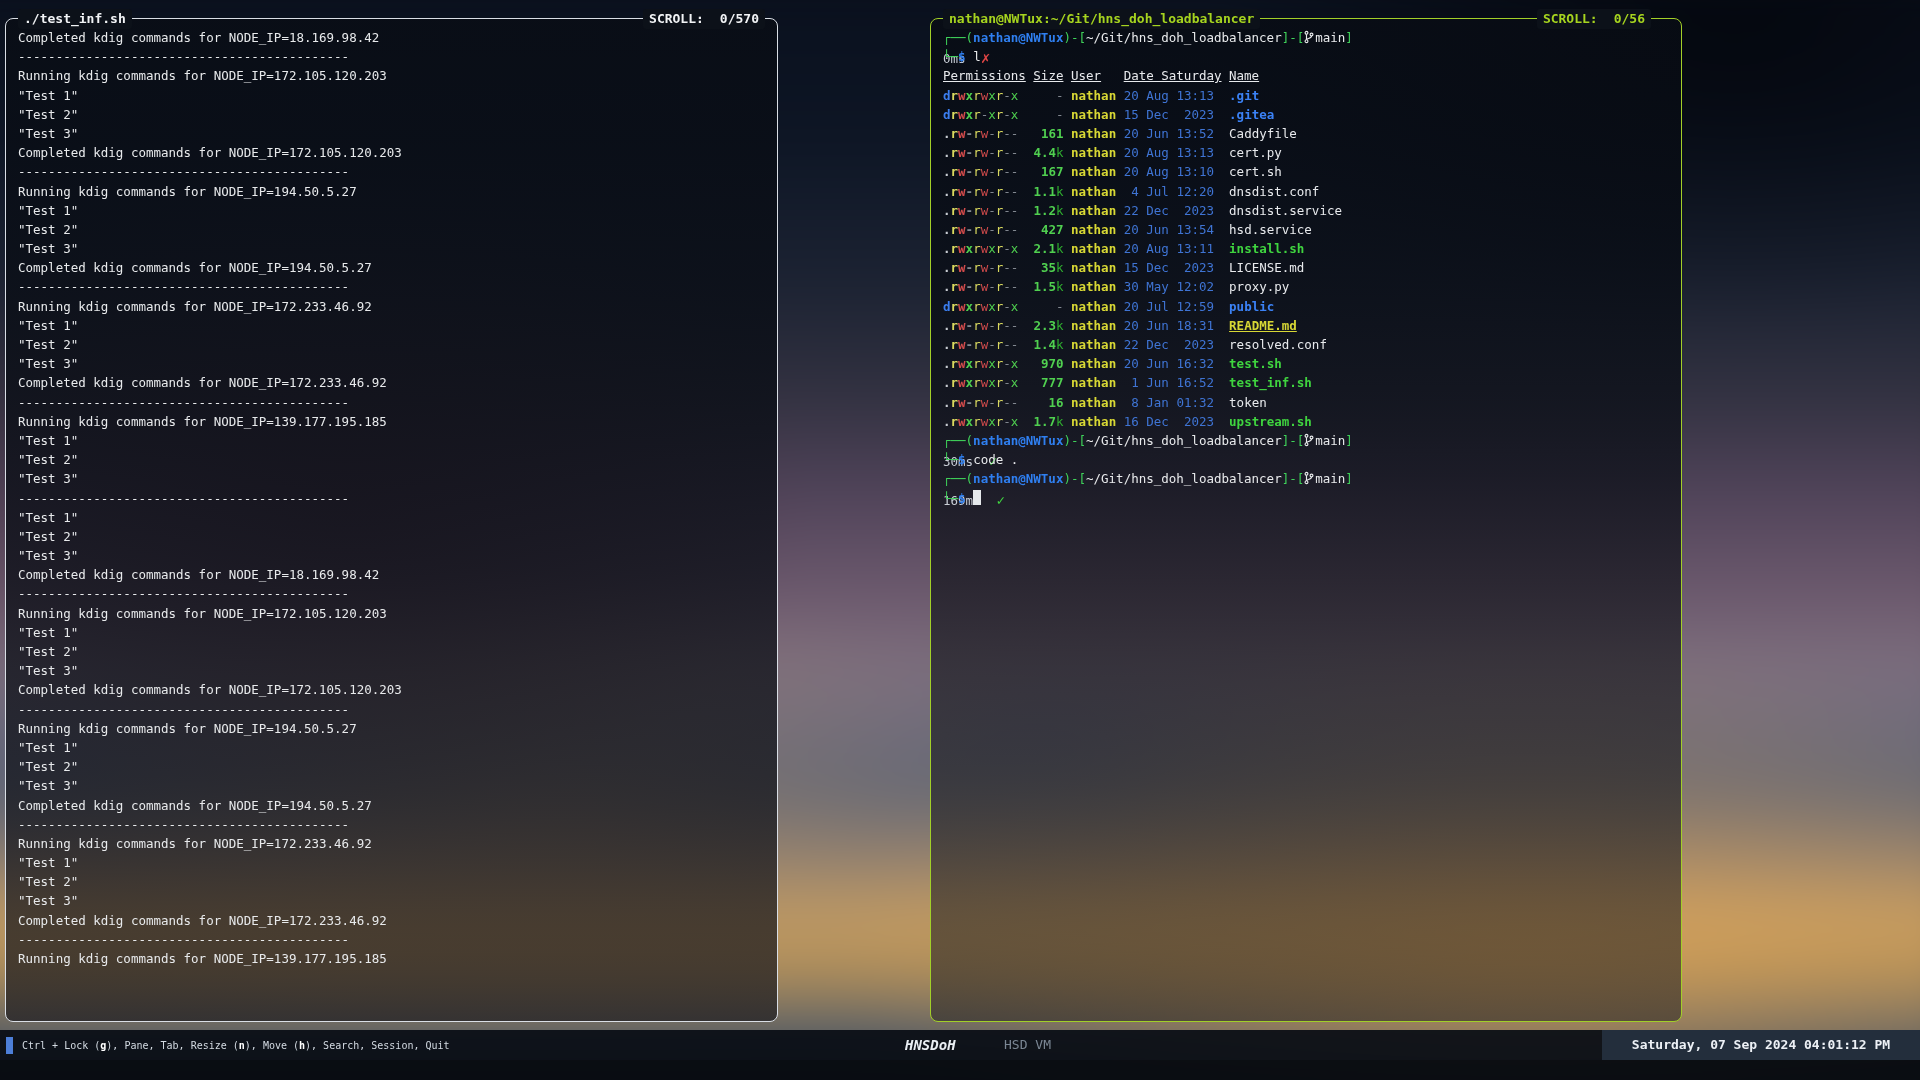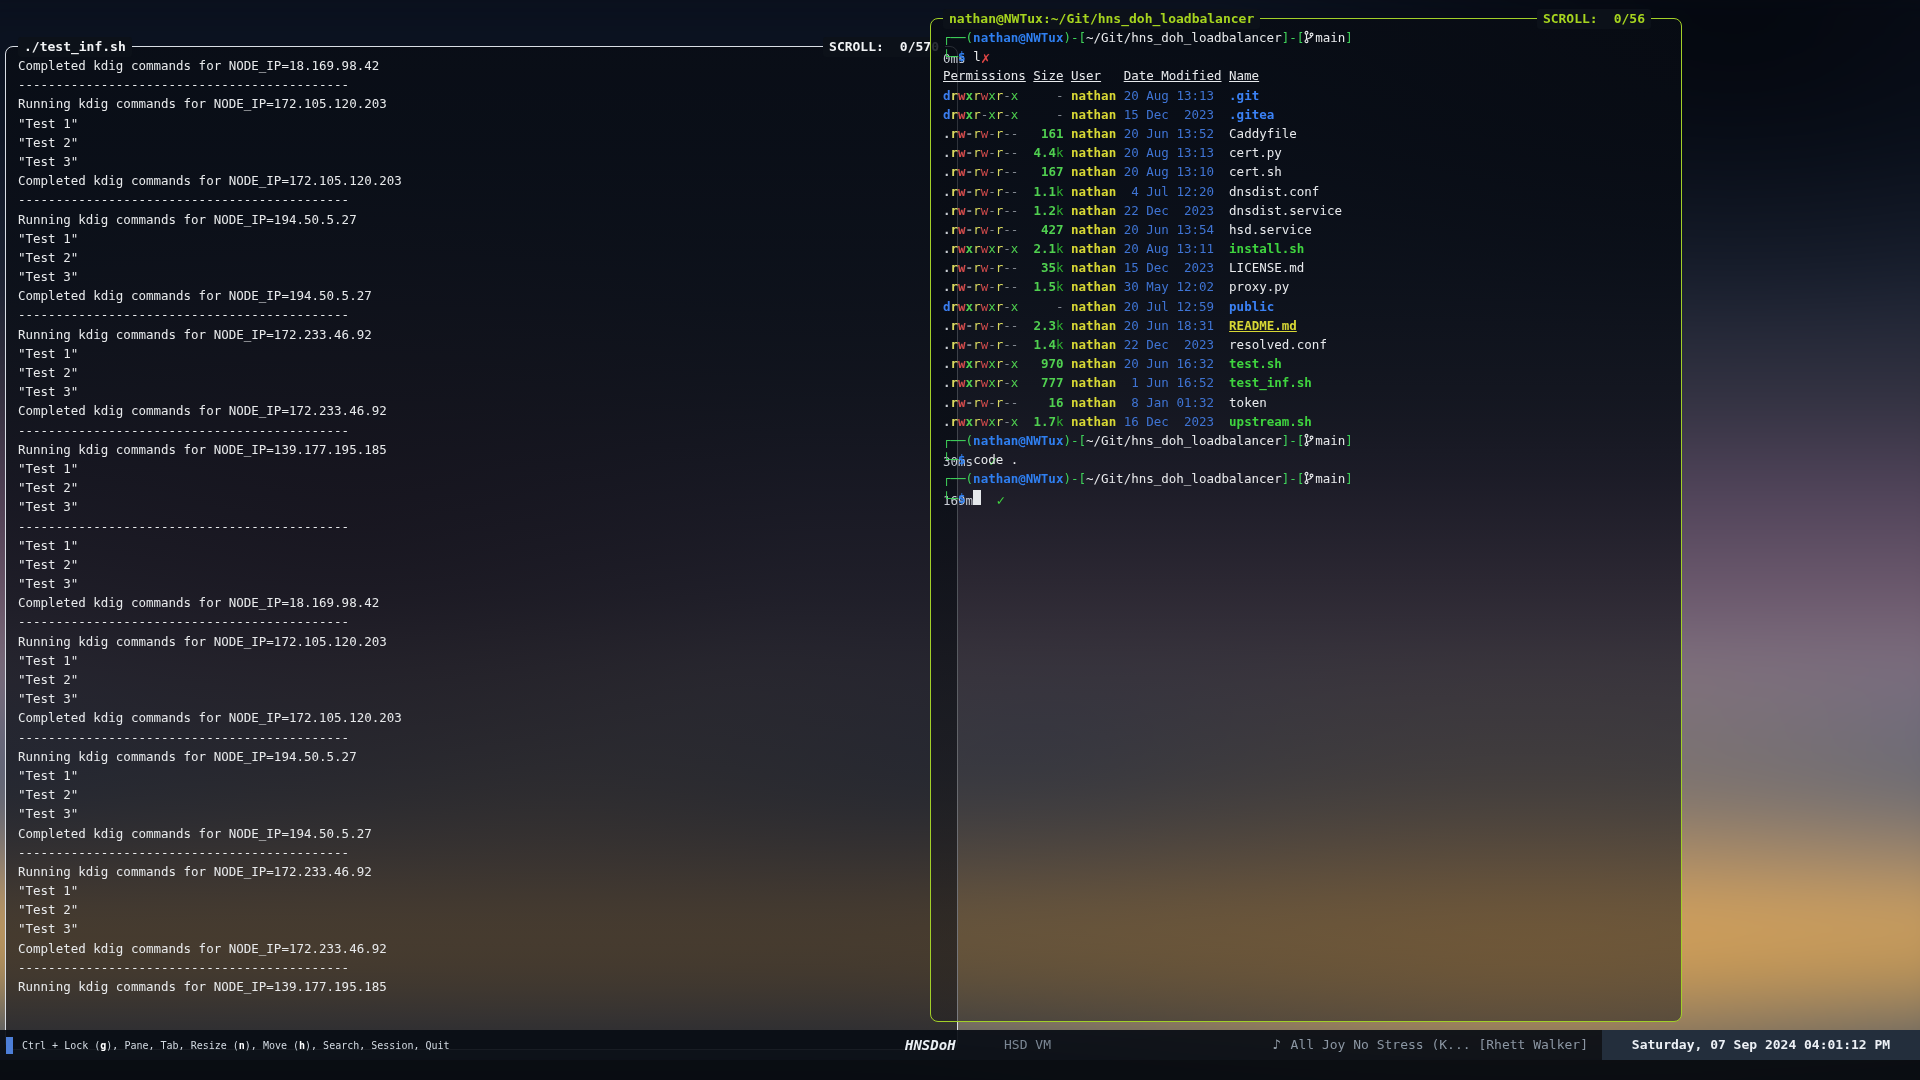--- a/index.html
+++ b/index.html
@@ -9,22 +9,22 @@
     background:
       radial-gradient(620px 430px at 20% 46%, rgba(66,36,48,.55), transparent 70%),
       radial-gradient(720px 400px at 88% 6%, rgba(2,4,9,.75), transparent 70%),
       radial-gradient(940px 430px at 78% 86%, rgba(233,168,82,.5), transparent 70%),
       radial-gradient(720px 320px at 30% 74%, rgba(190,150,100,.35), transparent 70%),
       linear-gradient(180deg,#0a101d 0%,#0d1524 14%,#1b2232 27%,#313140 37%,#51445a 46%,
         #6d5a6e 55%,#7d6f7f 61%,#68687b 67%,#5d6476 72%,#8d7e71 78%,#c39c63 83%,
         #ad8c58 88%,#4e5a6b 94%,#202c3b 100%);
     filter:blur(26px);transform:scale(1.06);}
   .pane{position:absolute;top:18px;height:1004px;border-radius:8px;box-sizing:border-box;}
-  .pane-left{left:5px;width:953px;border:1px solid #d9dee5;
-    background:linear-gradient(180deg,rgba(9,13,21,.85) 0%,rgba(10,14,22,.78) 55%,rgba(22,21,26,.66) 100%);margin-top:28px;}
+  .pane-left{left:5px;width:773px;border:1px solid #d9dee5;
+    background:linear-gradient(180deg,rgba(9,13,21,.85) 0%,rgba(10,14,22,.78) 55%,rgba(22,21,26,.66) 100%);}
   .pane-right{left:930px;width:752px;border:1px solid #a2cf28;
     background:linear-gradient(180deg,rgba(8,12,20,.85) 0%,rgba(9,13,21,.72) 45%,rgba(24,24,27,.58) 78%,rgba(32,30,31,.52) 100%);}
   .pane-title{position:absolute;top:-10px;left:12px;padding:0 6px;font-weight:bold;font-size:13px;
     line-height:20px;background:#0c1119;border-radius:3px;white-space:pre;}
   .pane-title.t-left{color:#f1f3f5;}
   .pane-title.t-right{color:#a6d41f;}
   .pane-scroll{position:absolute;top:-10px;padding:0 6px;font-weight:bold;font-size:13px;
     line-height:20px;background:#0c1119;border-radius:3px;white-space:pre;}
   .pane-scroll.s-left{right:12px;color:#f1f3f5;}
   .pane-scroll.s-right{right:30px;color:#a6d41f;}
@@ -141,21 +141,21 @@
                 <circle cx="3" cy="13" r="1.7"></circle>
                 <circle cx="9" cy="5" r="1.7"></circle>
                 <path d="M3 4.8 v6.4"></path>
                 <path d="M9 6.8 C9 10.2 3 9.4 3 11.4"></path>
               </g>
             </svg></span><span class="pp">main</span><span class="g">]</span></span>
       <span><span class="dur">0ms</span><span class="mark mark-bad">✗</span></span>
     </div>
     <div class="term-line"><span class="g">└─</span><span class="pd">$</span><span> </span><span>l</span></div>
 
-    <div class="term-line" id="listing-header"><span class="hw">Permissions</span> <span class="hw">Size</span> <span class="hw">User</span>   <span class="hw">Date Modified</span> <span class="hw">Name</span></div>
+    <div class="term-line" id="listing-header"><span class="hw">Permissions</span> <span class="hw">Size</span> <span class="hw">User</span>   <span class="hw">Date Saturday</span> <span class="hw">Name</span></div>
     <div id="listing-rows">
         <div class="term-line"><span class="pc-d pc-b">d</span><span class="pc-r pc-b">r</span><span class="pc-w pc-b">w</span><span class="pc-x pc-b">x</span><span class="pc-r">r</span><span class="pc-w">w</span><span class="pc-x">x</span><span class="pc-r">r</span><span class="pc-dash">-</span><span class="pc-x">x</span>  <span class="sz-dash">   -</span> <span class="fu">nathan</span> <span class="fd">20 Aug 13:13</span>  <span class="fn-dir">.git</span></div>
         <div class="term-line"><span class="pc-d pc-b">d</span><span class="pc-r pc-b">r</span><span class="pc-w pc-b">w</span><span class="pc-x pc-b">x</span><span class="pc-r">r</span><span class="pc-dash">-</span><span class="pc-x">x</span><span class="pc-r">r</span><span class="pc-dash">-</span><span class="pc-x">x</span>  <span class="sz-dash">   -</span> <span class="fu">nathan</span> <span class="fd">15 Dec  2023</span>  <span class="fn-dir">.gitea</span></div>
         <div class="term-line"><span class="pc-dot pc-b">.</span><span class="pc-r pc-b">r</span><span class="pc-w pc-b">w</span><span class="pc-dash pc-b">-</span><span class="pc-r">r</span><span class="pc-w">w</span><span class="pc-dash">-</span><span class="pc-r">r</span><span class="pc-dash">-</span><span class="pc-dash">-</span>  <span class="sz-num"> 161</span> <span class="fu">nathan</span> <span class="fd">20 Jun 13:52</span>  <span class="fn-file">Caddyfile</span></div>
         <div class="term-line"><span class="pc-dot pc-b">.</span><span class="pc-r pc-b">r</span><span class="pc-w pc-b">w</span><span class="pc-dash pc-b">-</span><span class="pc-r">r</span><span class="pc-w">w</span><span class="pc-dash">-</span><span class="pc-r">r</span><span class="pc-dash">-</span><span class="pc-dash">-</span>  <span class="sz-num">4.4</span><span class="sz-unit">k</span> <span class="fu">nathan</span> <span class="fd">20 Aug 13:13</span>  <span class="fn-file">cert.py</span></div>
         <div class="term-line"><span class="pc-dot pc-b">.</span><span class="pc-r pc-b">r</span><span class="pc-w pc-b">w</span><span class="pc-dash pc-b">-</span><span class="pc-r">r</span><span class="pc-w">w</span><span class="pc-dash">-</span><span class="pc-r">r</span><span class="pc-dash">-</span><span class="pc-dash">-</span>  <span class="sz-num"> 167</span> <span class="fu">nathan</span> <span class="fd">20 Aug 13:10</span>  <span class="fn-file">cert.sh</span></div>
         <div class="term-line"><span class="pc-dot pc-b">.</span><span class="pc-r pc-b">r</span><span class="pc-w pc-b">w</span><span class="pc-dash pc-b">-</span><span class="pc-r">r</span><span class="pc-w">w</span><span class="pc-dash">-</span><span class="pc-r">r</span><span class="pc-dash">-</span><span class="pc-dash">-</span>  <span class="sz-num">1.1</span><span class="sz-unit">k</span> <span class="fu">nathan</span> <span class="fd"> 4 Jul 12:20</span>  <span class="fn-file">dnsdist.conf</span></div>
         <div class="term-line"><span class="pc-dot pc-b">.</span><span class="pc-r pc-b">r</span><span class="pc-w pc-b">w</span><span class="pc-dash pc-b">-</span><span class="pc-r">r</span><span class="pc-w">w</span><span class="pc-dash">-</span><span class="pc-r">r</span><span class="pc-dash">-</span><span class="pc-dash">-</span>  <span class="sz-num">1.2</span><span class="sz-unit">k</span> <span class="fu">nathan</span> <span class="fd">22 Dec  2023</span>  <span class="fn-file">dnsdist.service</span></div>
         <div class="term-line"><span class="pc-dot pc-b">.</span><span class="pc-r pc-b">r</span><span class="pc-w pc-b">w</span><span class="pc-dash pc-b">-</span><span class="pc-r">r</span><span class="pc-w">w</span><span class="pc-dash">-</span><span class="pc-r">r</span><span class="pc-dash">-</span><span class="pc-dash">-</span>  <span class="sz-num"> 427</span> <span class="fu">nathan</span> <span class="fd">20 Jun 13:54</span>  <span class="fn-file">hsd.service</span></div>
         <div class="term-line"><span class="pc-dot pc-b">.</span><span class="pc-r pc-b">r</span><span class="pc-w pc-b">w</span><span class="pc-x pc-b">x</span><span class="pc-r">r</span><span class="pc-w">w</span><span class="pc-x">x</span><span class="pc-r">r</span><span class="pc-dash">-</span><span class="pc-x">x</span>  <span class="sz-num">2.1</span><span class="sz-unit">k</span> <span class="fu">nathan</span> <span class="fd">20 Aug 13:11</span>  <span class="fn-exec">install.sh</span></div>
@@ -198,16 +198,15 @@
     </div>
     <div class="term-line"><span class="g">└─</span><span class="pd">$</span><span> </span><span class="cursor-block"></span></div>
 
   </div>
 </section>
 
 <footer class="statusbar">
   <div class="kb" id="keybinds"><span class="kb-block"></span><span>Ctrl + </span><span>Lock (</span><span class="kb-b">g</span><span>), </span><span>Pane</span><span>, </span><span>Tab</span><span>, </span><span>Resize (</span><span class="kb-b">n</span><span>), </span><span>Move (</span><span class="kb-b">h</span><span>), </span><span>Search</span><span>, </span><span>Session</span><span>, </span><span>Quit</span></div>
   <div class="app-label">HNSDoH</div>
   <div class="vm-label">HSD VM</div>
-  <div class="song"><span class="note">♪</span><span>All Joy No Stress (K... [Rhett Walker]</span></div>
   <div class="datetime">Saturday, 07 Sep 2024 04:01:12 PM</div>
 </footer>
 <div class="bottomstrip"></div>
 
 </body></html>

